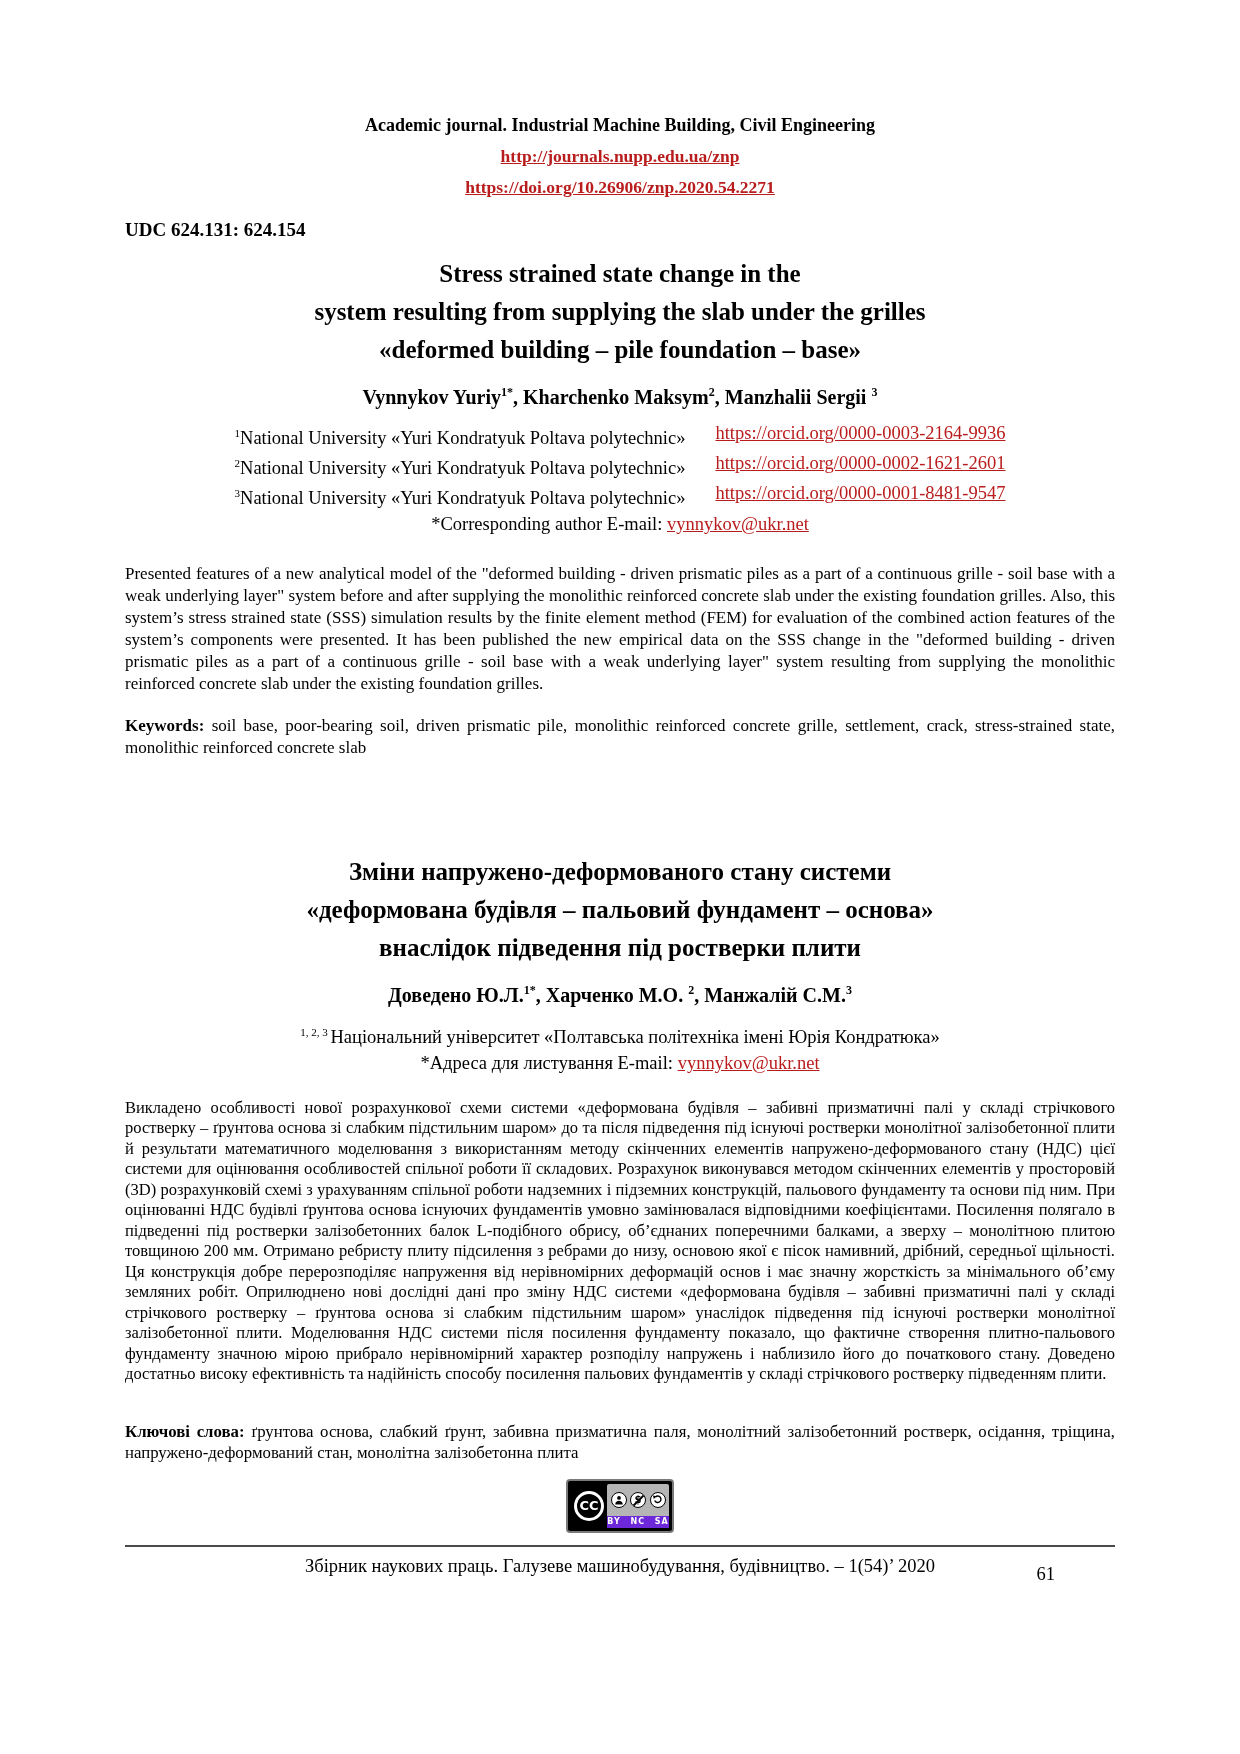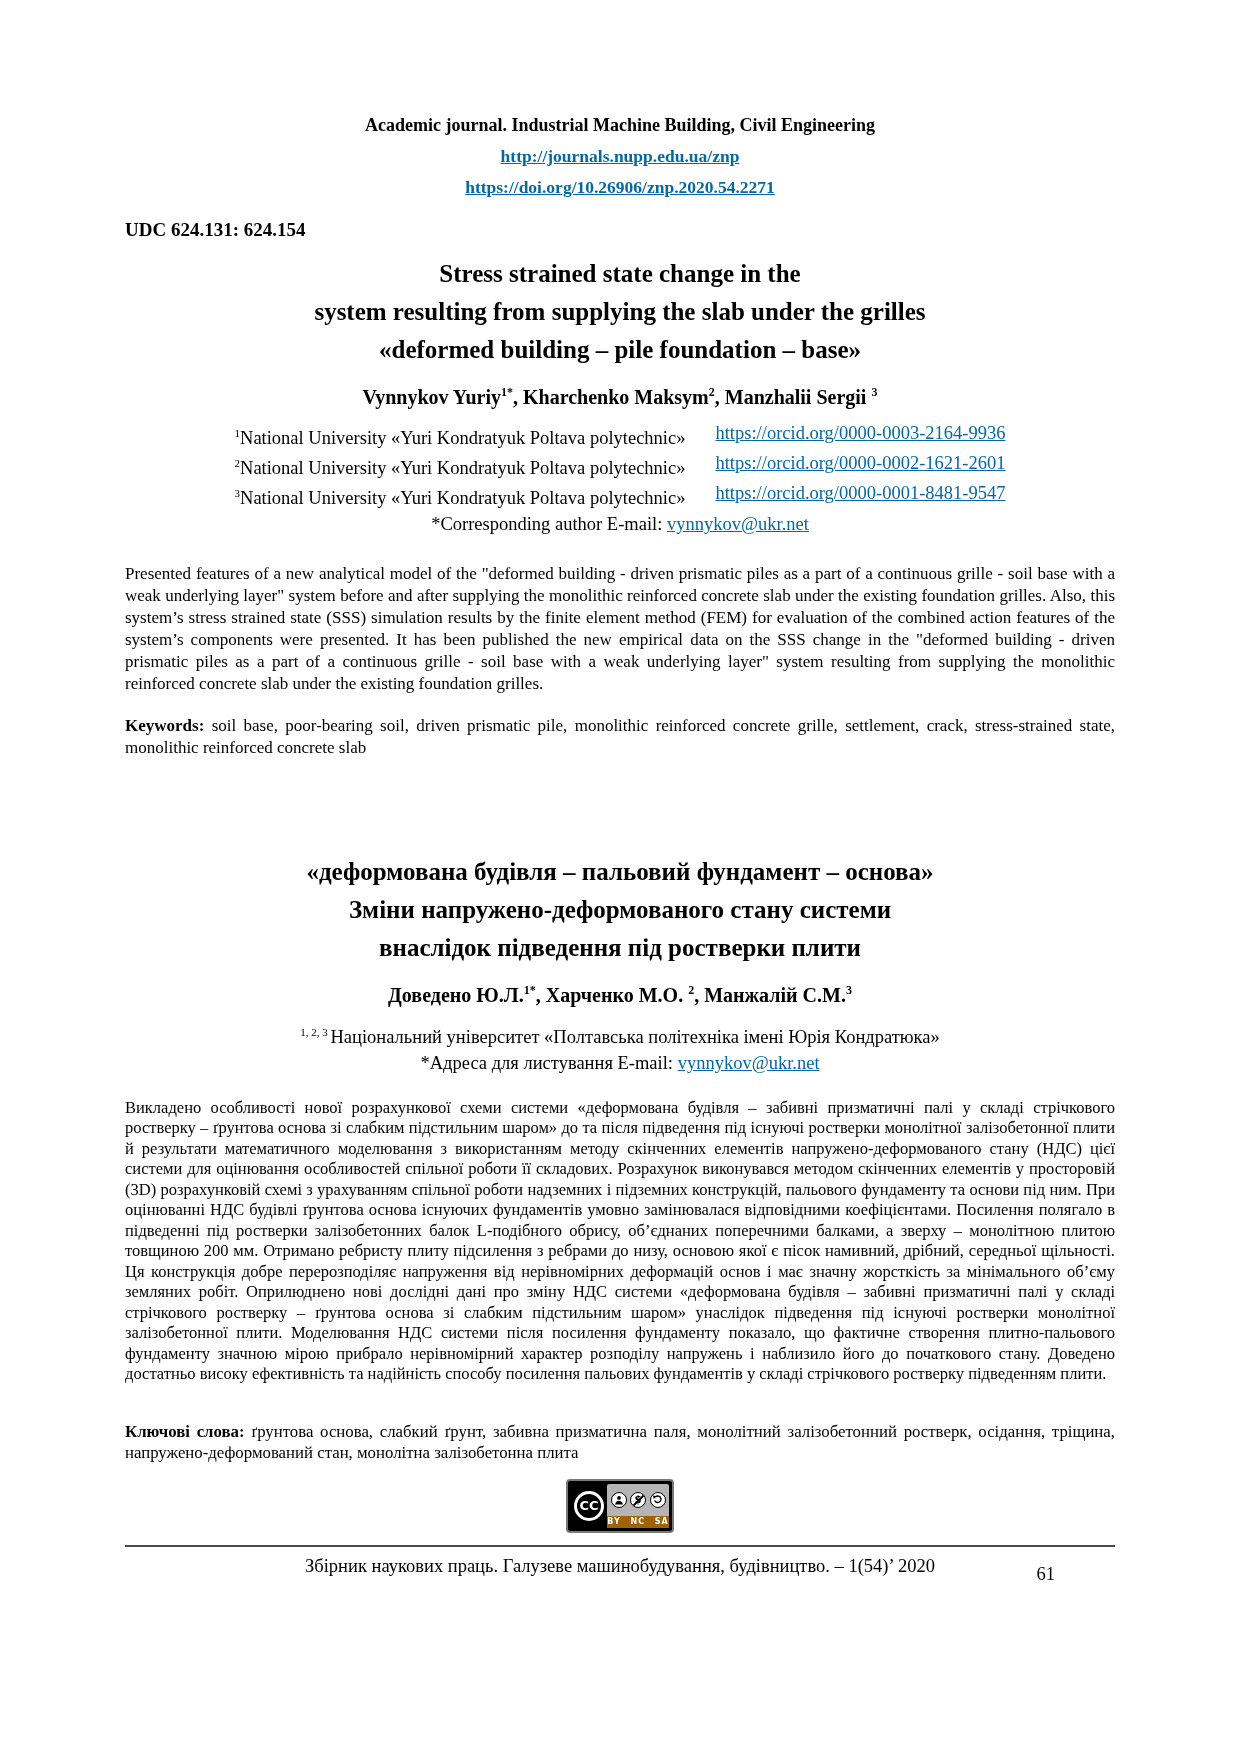--- a/index.html
+++ b/index.html
@@ -9,21 +9,21 @@
     margin: 0 auto;
     background: #ffffff;
     color: #000;
     font-family: "Liberation Serif", "DejaVu Serif", serif;
     position: relative;
     overflow: hidden;
   }
   .content { padding: 0 125px; }
 
   a.link, .link {
-    color: #0369a1;
+    color: #b91c1c;
     text-decoration: underline;
     cursor: pointer;
   }
 
   
   .journal-header { padding-top: 110px; text-align: center; }
   .journal-header .jline { font-weight: bold; font-size: 18px; line-height: 31px; }
   .journal-header .jlink { font-weight: bold; font-size: 17.5px; line-height: 31px; }
 
   
@@ -85,21 +85,21 @@
     display: flex; align-items: center; justify-content: center;
     position: relative; overflow: hidden;
   }
   .cc-circle svg { display: block; }
   .nc-dollar { font-family: "DejaVu Sans", sans-serif; font-size: 10px; font-weight: bold; line-height: 1; }
   .nc-slash {
     position: absolute; left: -2px; top: 6px; width: 20px; height: 1.5px;
     background: #000; transform: rotate(-45deg);
   }
   .cc-labels {
-    background: #a16207; color: #fff; text-align: center;
+    background: #6d28d9; color: #fff; text-align: center;
     font-family: "DejaVu Sans", sans-serif;
     font-size: 8px; font-weight: bold; letter-spacing: 1px;
     word-spacing: 6px; line-height: 12px;
   }
 
   
   .footer-rule { margin-top: 12px; border: none; border-top: 2px solid #4a4a4a; }
   .footer-line { margin-top: 9px; position: relative; text-align: center; font-size: 18.5px; }
   .footer-page-num { position: absolute; right: 60px; top: 8px; margin-left: 6px; }
 </style>
@@ -139,22 +139,22 @@
         <a class="link">https://orcid.org/0000-0001-8481-9547</a>
       </div>
       <div class="corresponding"><span>*Corresponding author E-mail: </span><a class="link">vynnykov@ukr.net</a></div>
     </div>
 
     <p class="abstract">Presented features of a new analytical model of the "deformed building - driven prismatic piles as a part of a continuous grille - soil base with a weak underlying layer" system before and after supplying the monolithic reinforced concrete slab under the existing foundation grilles. Also, this system’s stress strained state (SSS) simulation results by the finite element method (FEM) for evaluation of the combined action features of the system’s components were presented. It has been published the new empirical data on the SSS change in the "deformed building - driven prismatic piles as a part of a continuous grille - soil base with a weak underlying layer" system resulting from supplying the monolithic reinforced concrete slab under the existing foundation grilles.</p>
 
     <p class="keywords"><span class="kw-label">Keywords:</span><span> soil base, poor-bearing soil, driven prismatic pile, monolithic reinforced concrete grille, settlement, crack, stress-strained state, monolithic reinforced concrete slab</span></p>
 
     <h2 class="article-title title-uk">
+      <div>Зміни напружено-деформованого стану системи</div>
       <div>«деформована будівля – пальовий фундамент – основа»</div>
-      <div>Зміни напружено-деформованого стану системи</div>
       <div>внаслідок підведення під ростверки плити</div>
     </h2>
 
     <div class="authors-line"><span>Доведено Ю.Л.</span><sup>1*</sup><span>, Харченко М.О. </span><sup>2</sup><span>, Манжалій С.М.</span><sup>3</sup></div>
 
     <div class="affil-uk">
       <div><sup>1, 2, 3 </sup><span>Національний університет «Полтавська політехніка імені Юрія Кондратюка»</span></div>
       <div><span>*Адреса для листування E-mail: </span><a class="link">vynnykov@ukr.net</a></div>
     </div>
 

